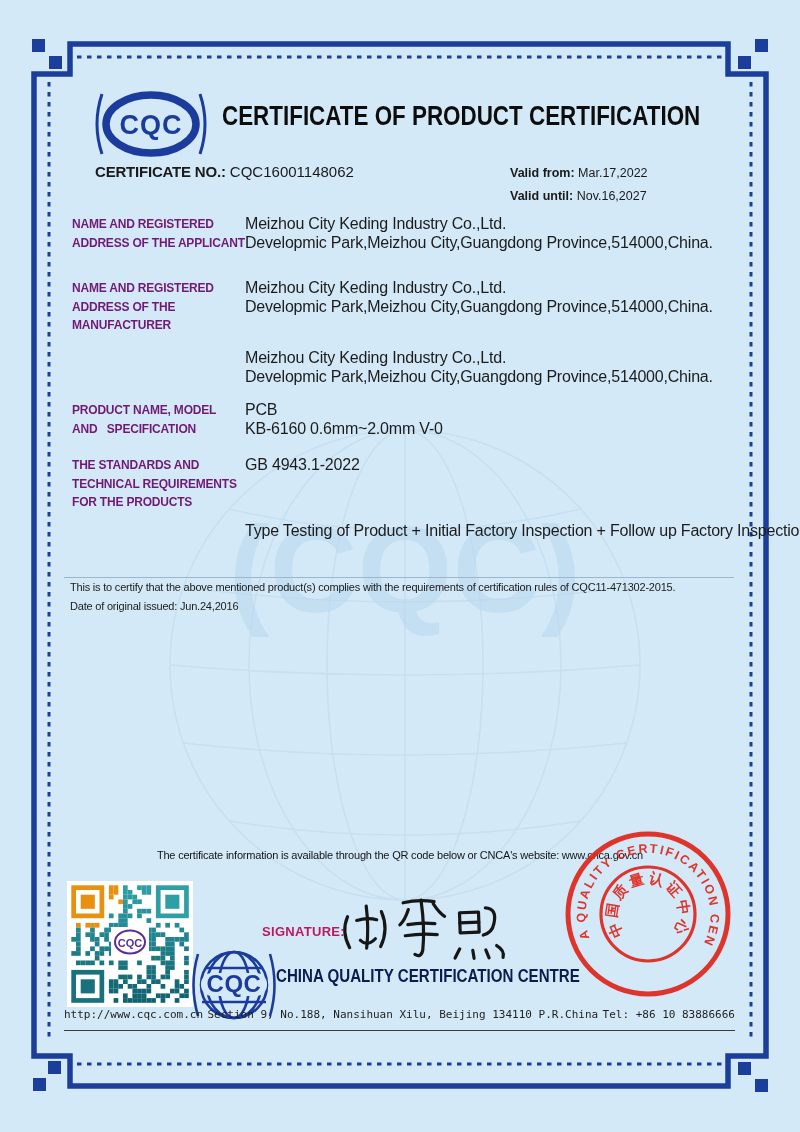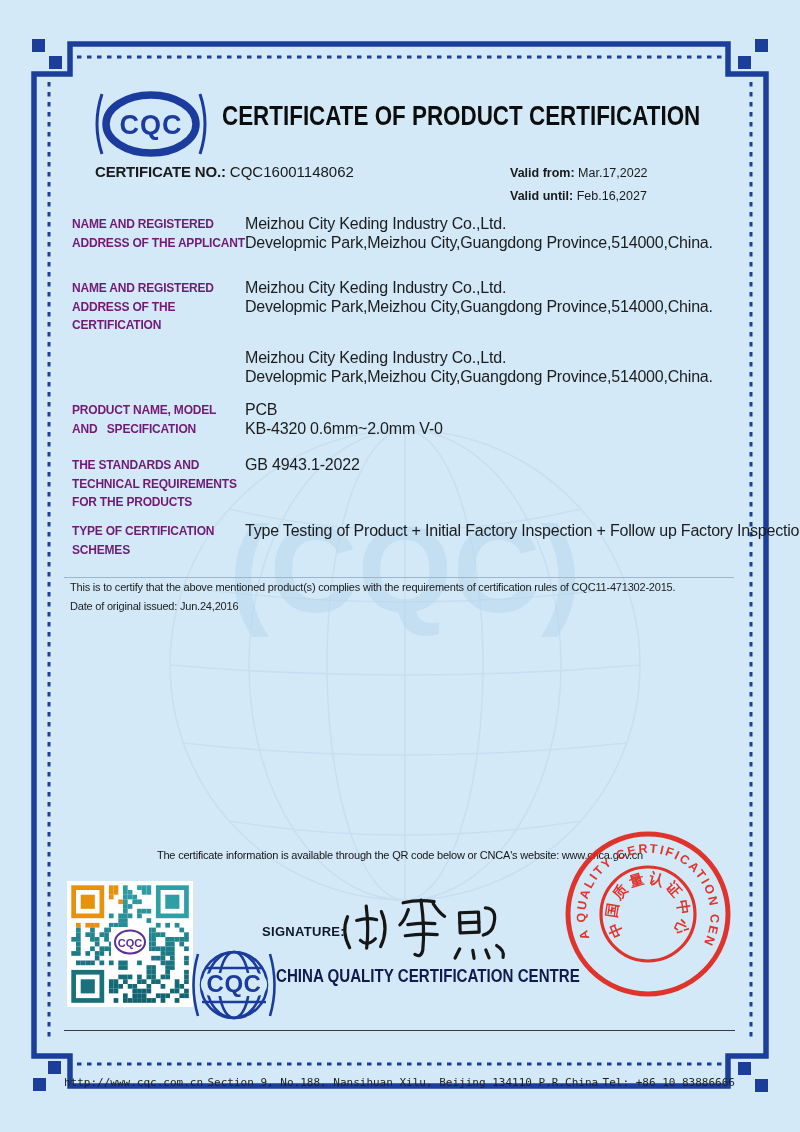--- a/index.html
+++ b/index.html
@@ -18,25 +18,25 @@
   .f-label{position:absolute;left:0;top:0;width:170px;font-weight:bold;font-size:12px;
            line-height:18.5px;color:#701a75;letter-spacing:-.2px;}
   .f-value{position:absolute;left:173px;top:0;width:487px;font-size:16px;line-height:18.5px;
            color:#1c1c1c;letter-spacing:-.2px;}
   .lline,.vline{display:block;white-space:pre;}
   .sepline{left:64px;top:577px;width:670px;height:0;border-top:1px solid #9db6ca;}
   .statements{left:70px;top:582px;width:672px;font-size:11px;color:#1b1b1b;letter-spacing:-.2px;}
   .statements div{margin-bottom:7px;line-height:11.5px;}
   .qrnote{left:100px;top:849px;width:600px;text-align:center;font-size:11px;
           color:#141414;letter-spacing:-.2px;white-space:nowrap;}
-  .sig-label{left:262px;top:924px;font-size:13px;font-weight:bold;color:#0f172a;letter-spacing:.3px;text-align:center;}
+  .sig-label{left:262px;top:924px;font-size:13px;font-weight:bold;color:#be185d;letter-spacing:.3px;text-align:center;}
   .orgname{left:276px;top:966px;font-size:18px;font-weight:bold;color:#0d1b4f;white-space:nowrap;
            transform:scaleX(.84);transform-origin:left center;}
   .footline{left:64px;top:1030px;width:671px;border-top:1.5px solid #3c3c3c;}
-  .footer{left:64px;top:1076px;width:671px;display:flex;justify-content:space-between;
+  .footer{left:64px;top:1008px;width:671px;display:flex;justify-content:space-between;
           font-family:"DejaVu Sans Mono","Liberation Mono",monospace;font-size:11px;color:#1f1f1f;white-space:nowrap;}
   .visually-hidden{position:absolute;width:1px;height:1px;overflow:hidden;opacity:0;}
   .qr-wrap{left:67px;top:881px;width:126px;height:126px;background:#ffffff;padding:0;}
   .qr-logo{position:absolute;left:44px;top:46px;width:38px;height:30px;background:#fff;
            display:flex;align-items:center;justify-content:center;}
 </style>
 </head>
 <body>
 
 <div class="page">
@@ -90,40 +90,40 @@
     <span>CQC16001148062</span>
   </div>
 
   <div class="abs validbox">
     <div>
       <b>Valid from:</b>
       <span>Mar.17,2022</span>
     </div>
     <div>
       <b>Valid until:</b>
-      <span>Feb.16,2027</span>
+      <span>Nov.16,2027</span>
     </div>
   </div>
 
   <div class="abs field-row" style="top:215px;height:60px;">
     <div class="f-label">
       <span class="lline">NAME AND REGISTERED</span>
       <span class="lline">ADDRESS OF THE APPLICANT</span>
     </div>
     <div class="f-value">
       <span class="vline">Meizhou City Keding Industry Co.,Ltd.</span>
       <span class="vline">Developmic Park,Meizhou City,Guangdong Province,514000,China.</span>
     </div>
   </div>
 
   <div class="abs field-row" style="top:279px;height:70px;">
     <div class="f-label">
       <span class="lline">NAME AND REGISTERED</span>
       <span class="lline">ADDRESS OF THE</span>
-      <span class="lline">CERTIFICATION</span>
+      <span class="lline">MANUFACTURER</span>
     </div>
     <div class="f-value">
       <span class="vline">Meizhou City Keding Industry Co.,Ltd.</span>
       <span class="vline">Developmic Park,Meizhou City,Guangdong Province,514000,China.</span>
     </div>
   </div>
 
   <div class="abs field-row" style="top:349px;height:50px;">
     <div class="f-value">
       <span class="vline">Meizhou City Keding Industry Co.,Ltd.</span>
@@ -131,40 +131,36 @@
     </div>
   </div>
 
   <div class="abs field-row" style="top:401px;height:50px;">
     <div class="f-label">
       <span class="lline">PRODUCT NAME, MODEL</span>
       <span class="lline">AND   SPECIFICATION</span>
     </div>
     <div class="f-value">
       <span class="vline">PCB</span>
-      <span class="vline">KB-4320 0.6mm~2.0mm V-0</span>
+      <span class="vline">KB-6160 0.6mm~2.0mm V-0</span>
     </div>
   </div>
 
   <div class="abs field-row" style="top:456px;height:65px;">
     <div class="f-label">
       <span class="lline">THE STANDARDS AND</span>
       <span class="lline">TECHNICAL REQUIREMENTS</span>
       <span class="lline">FOR THE PRODUCTS</span>
     </div>
     <div class="f-value">
       <span class="vline">GB 4943.1-2022</span>
     </div>
   </div>
 
   <div class="abs field-row" style="top:522px;height:45px;">
-    <div class="f-label">
-      <span class="lline">TYPE OF CERTIFICATION</span>
-      <span class="lline">SCHEMES</span>
-    </div>
     <div class="f-value">
       <span class="vline">Type Testing of Product + Initial Factory Inspection + Follow up Factory Inspection</span>
     </div>
   </div>
 
   <div class="abs sepline"></div>
 
   <div class="abs statements">
     <div>This is to certify that the above mentioned product(s) complies with the requirements of certification rules of CQC11-471302-2015.</div>
     <div>Date of original issued: Jun.24,2016</div>

